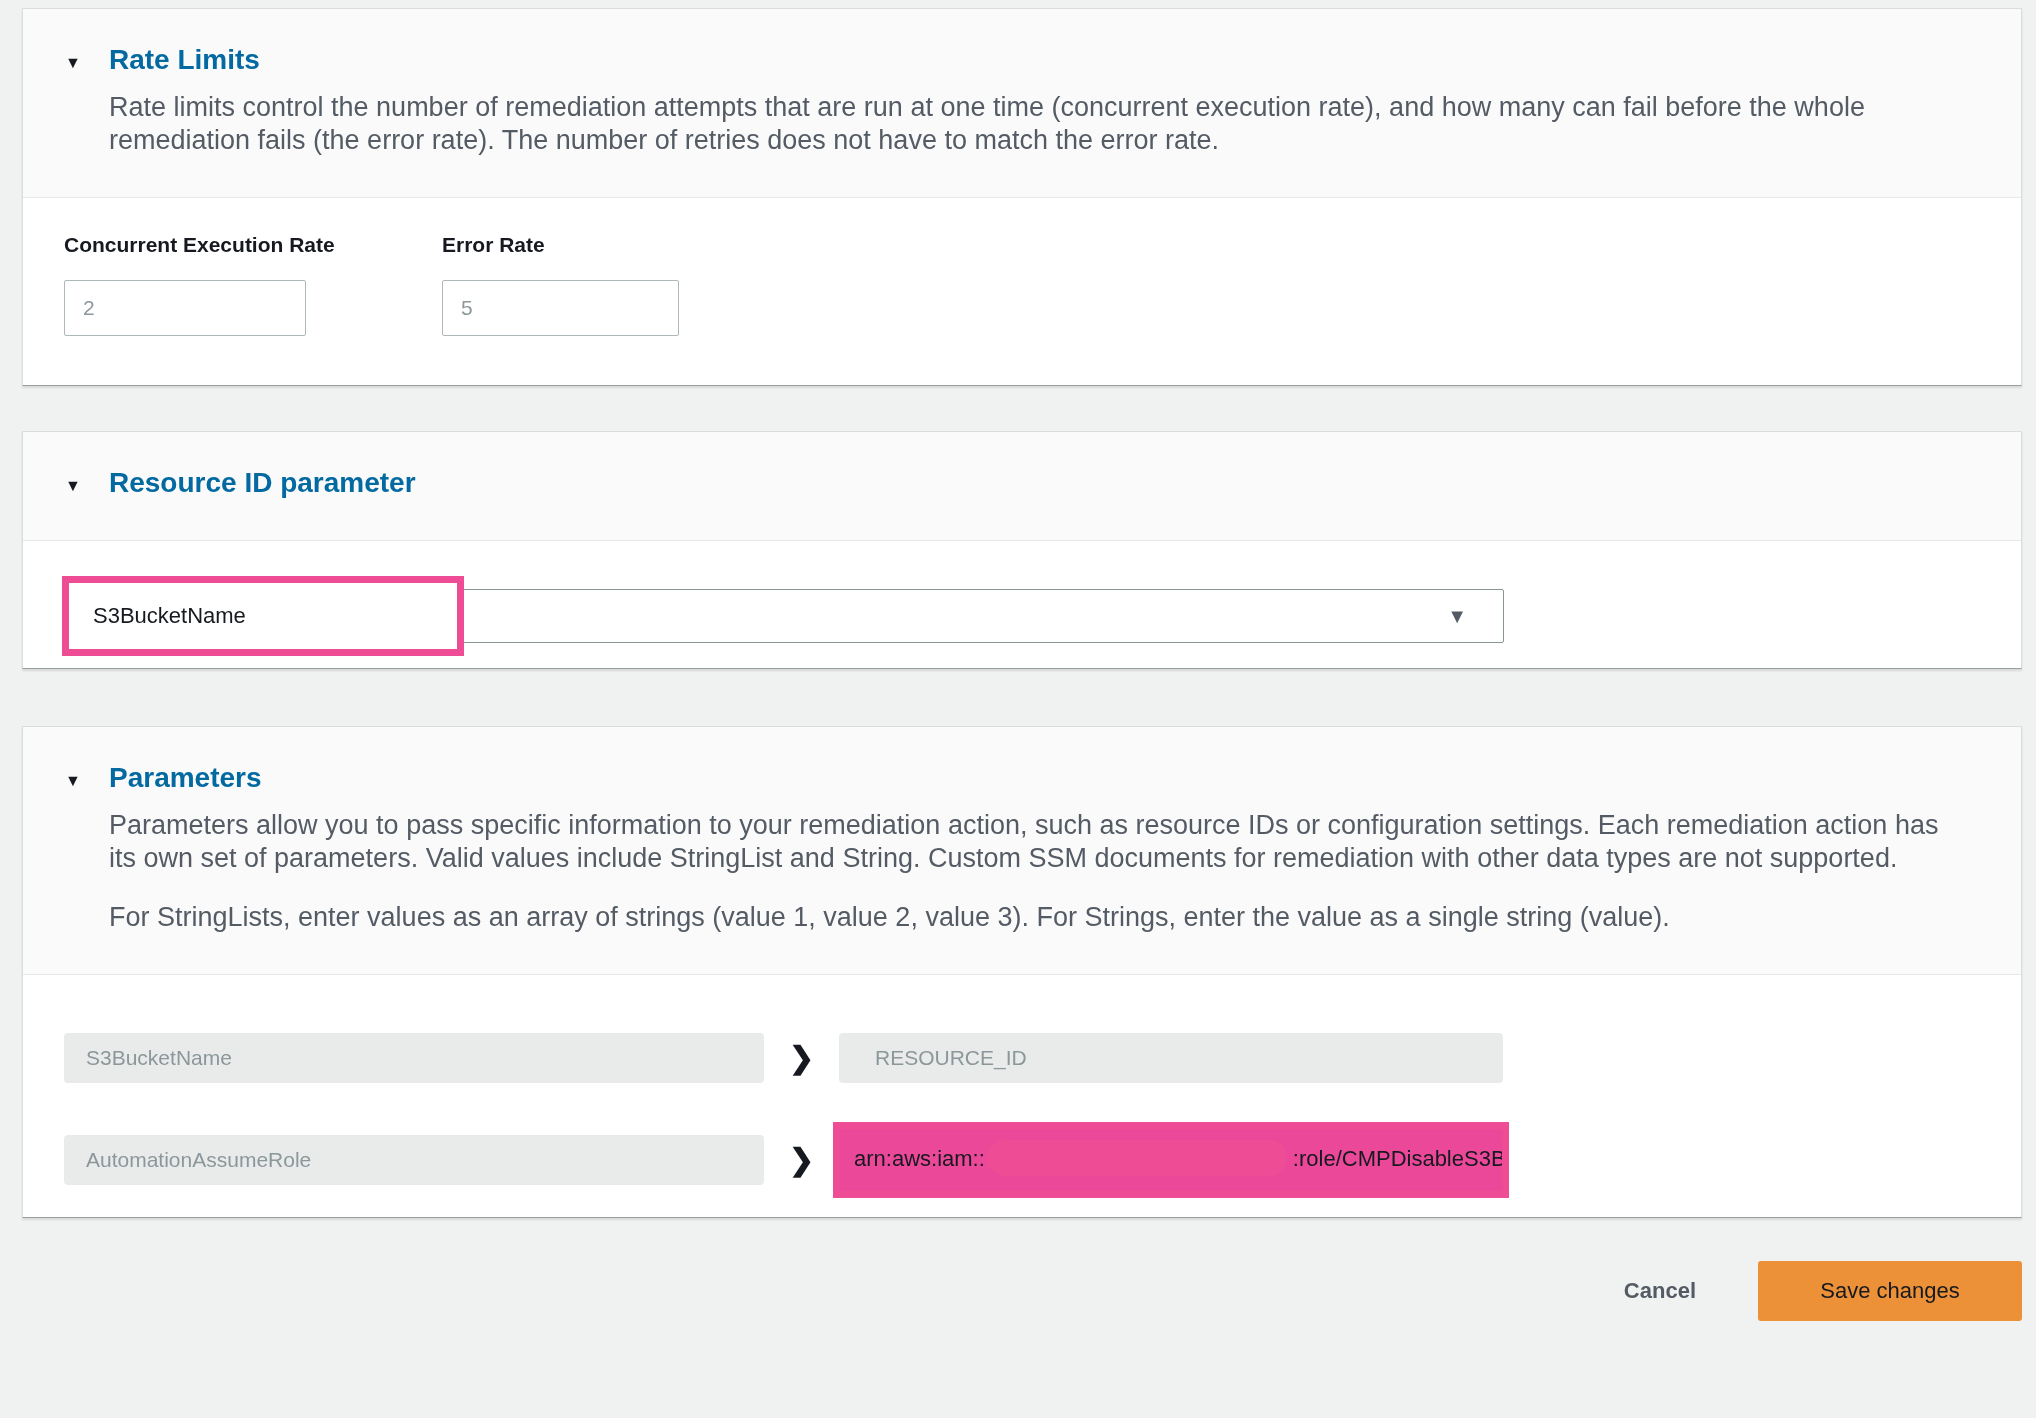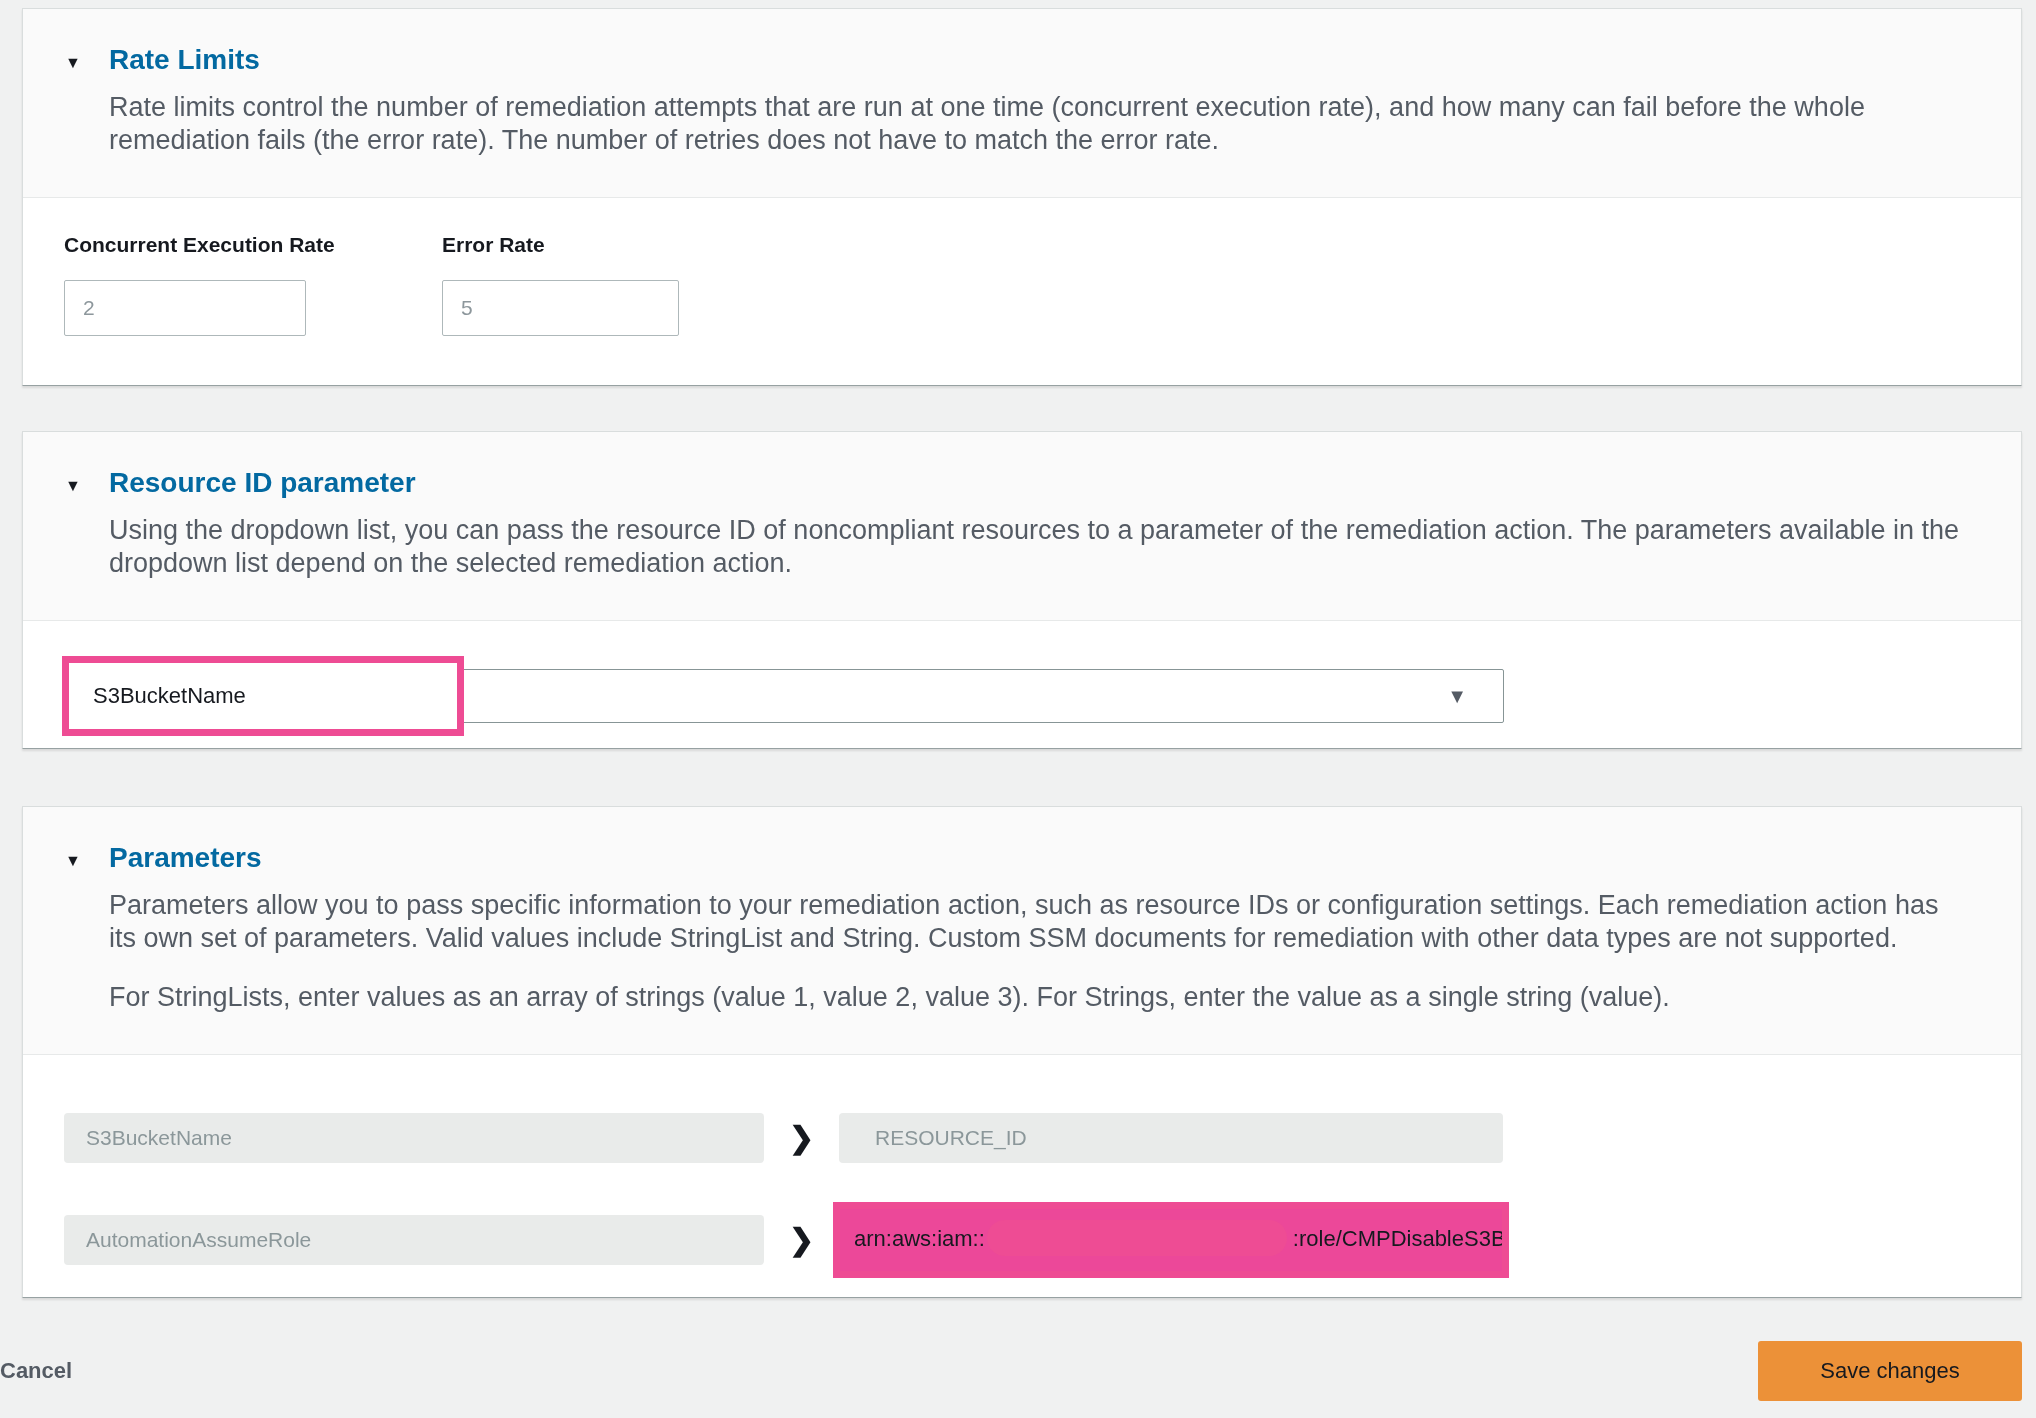--- a/index.html
+++ b/index.html
@@ -131,21 +131,21 @@
     display:inline-block;vertical-align:middle;
     width:300px;height:36px;border-radius:18px;
     background:#ee4c94;
     margin:0 6px 4px 2px;
   }
 
   
   .footer{
     margin-top:43px;
     padding-right:14px;
-    display:flex;justify-content:space-between;align-items:center;
+    display:flex;justify-content:flex-end;align-items:center;
   }
   .cancel-btn{
     background:none;border:none;cursor:pointer;
     font-family:"Liberation Sans", sans-serif;
     font-size:22px;font-weight:700;color:#545b64;
     margin-right:62px;padding:0;
   }
   .save-btn{
     width:264px;height:60px;
     border:none;border-radius:3px;cursor:pointer;
@@ -176,21 +176,20 @@
           <input class="num-input narrow" type="text" value="" placeholder="5" style="">
         </div>
       </div>
     </div>
   </section>
 
   <section class="card card-2">
     <div class="section-head">
       <span class="tri">▼</span>
       <div class="section-title">Resource ID parameter</div>
-      <div class="section-desc">Using the dropdown list, you can pass the resource ID of noncompliant resources to a parameter of the remediation action. The parameters available in the dropdown list depend on the selected remediation action.</div>
     </div>
     <div class="section-body body-resource">
       <div class="dropdown">
         <span class="dropdown-caret">▼</span>
         <div class="dd-highlight">
           <span class="dd-value">S3BucketName</span>
         </div>
       </div>
     </div>
   </section>

